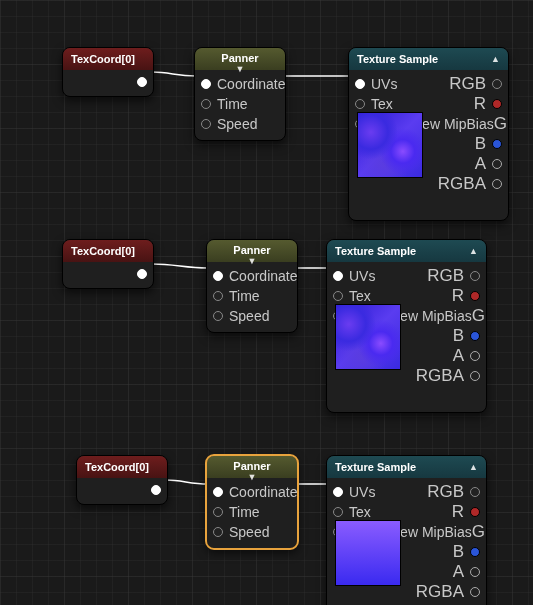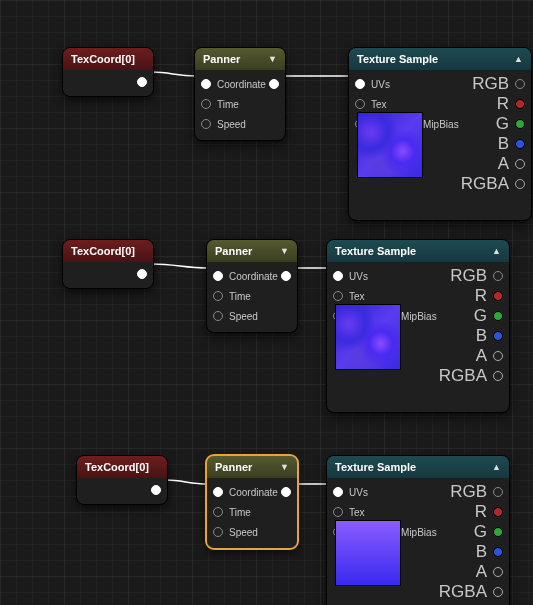--- a/index.html
+++ b/index.html
@@ -31,55 +31,55 @@
   }
   .node.selected { outline: 2px solid #e8a33d; outline-offset: -1px; }
   .node-header {
     display:flex; align-items:center; justify-content:space-between;
     padding: 4px 8px;
     font-weight: 600;
     color: #fff;
     height: 22px;
   }
   .hdr-red { background: linear-gradient(to bottom,#6e1d1d,#481313); gap: 36px; }
-  .hdr-olive { background: linear-gradient(to bottom,#555a2f,#3a3e20); }
+  .hdr-olive { background: linear-gradient(to bottom,#555a2f,#3a3e20); flex-direction: column; }
   .hdr-teal { background: linear-gradient(to bottom,#1e4a52,#163840); }
   .chev { font-size: 9px; opacity:0.85; cursor:pointer; }
   .node-body { padding: 4px 0 6px; }
   .row {
     display:flex; align-items:center; justify-content:space-between;
     padding: 2px 6px; height: 20px;
   }
   .pin-left, .pin-right { display:flex; align-items:center; gap:6px; }
   .pin-circle {
     width: 10px; height: 10px; border-radius: 50%;
     border: 1.5px solid #888; background: #222;
     flex-shrink:0;
   }
   .pin-circle.filled { background:#fff; border-color:#fff; }
-  .pin-label { font-size:10px; color:#c8c8c8; white-space:nowrap; }
+  .pin-label { font-size:14px; color:#c8c8c8; white-space:nowrap; }
   .out-label { font-size:17px; color:#c8c8c8; white-space:nowrap; }
   .dot-red   { width:10px;height:10px;border-radius:50%;background:#b02828;border:1px solid #000; }
   .dot-green { width:10px;height:10px;border-radius:50%;background:#2da836;border:1px solid #000; }
   .dot-blue  { width:10px;height:10px;border-radius:50%;background:#2a55d8;border:1px solid #000; }
   .dot-white { width:10px;height:10px;border-radius:50%;border:1.5px solid #aaa;background:#222; }
   .preview {
     margin: 4px 8px 2px 8px;
     width: 66px; height: 66px;
     background:
       radial-gradient(circle at 20% 30%, #6a3cf0 0%, #3a2ae0 25%, transparent 40%),
       radial-gradient(circle at 70% 60%, #8a4cff 0%, #4a2af0 20%, transparent 40%),
       radial-gradient(circle at 40% 80%, #5a3ce0 0%, transparent 40%),
       linear-gradient(135deg,#2a1ad0,#5a3cf0,#3a2ae0);
     border: 1px solid #000;
   }
   .preview.grad {
     background: linear-gradient(to top,#3a2af0,#8a5cff);
   }
-  .texnode { width:184px; }
+  .texnode { width:161px; }
   .texcoord { width:92px; }
   .panner { width:92px; }
   .single-out-row { display:flex; justify-content:flex-end; padding:3px 6px; }
 </style>
 </head>
 <body>
 
 <svg class="wires">
   <path d="M152 72 C170 72 176 76 196 76" stroke="#fff" stroke-width="1.5" fill="none"></path>
   <path d="M284 76 C310 76 320 76 350 76" stroke="#fff" stroke-width="1.5" fill="none"></path>

